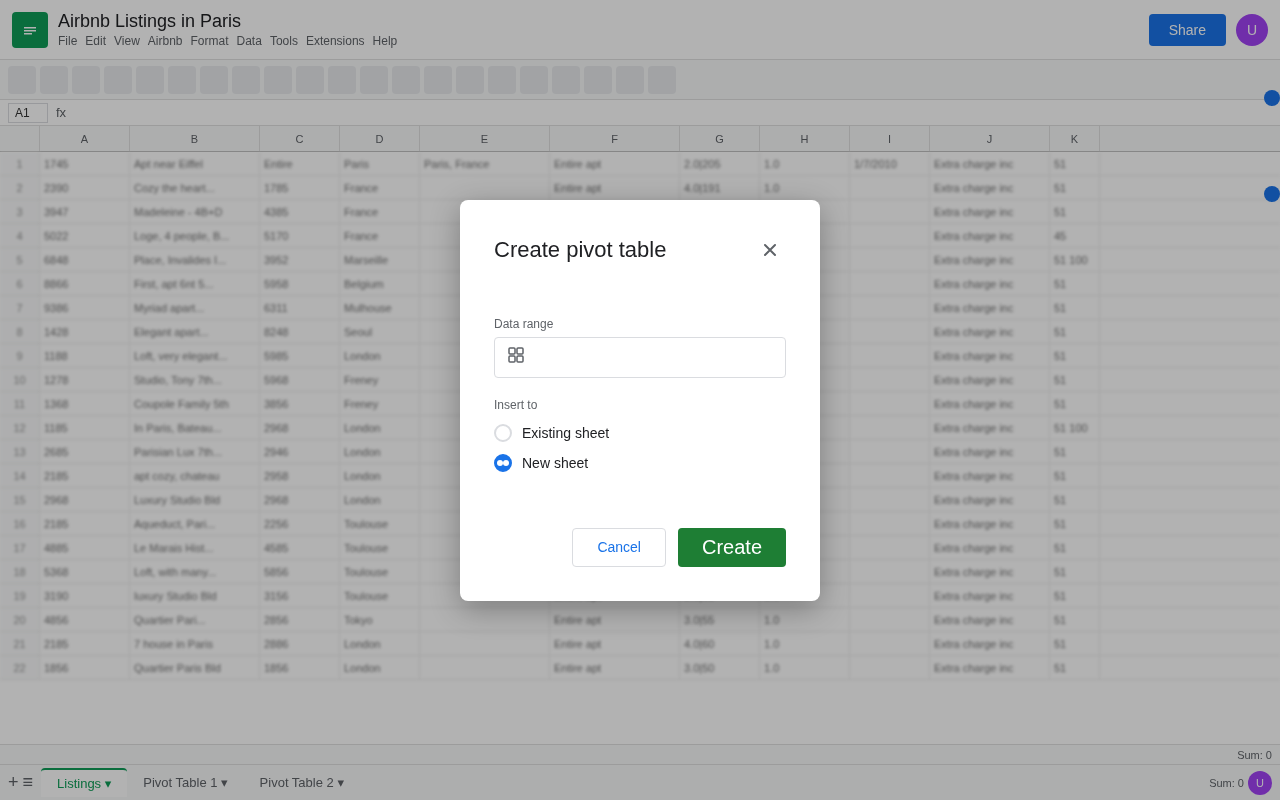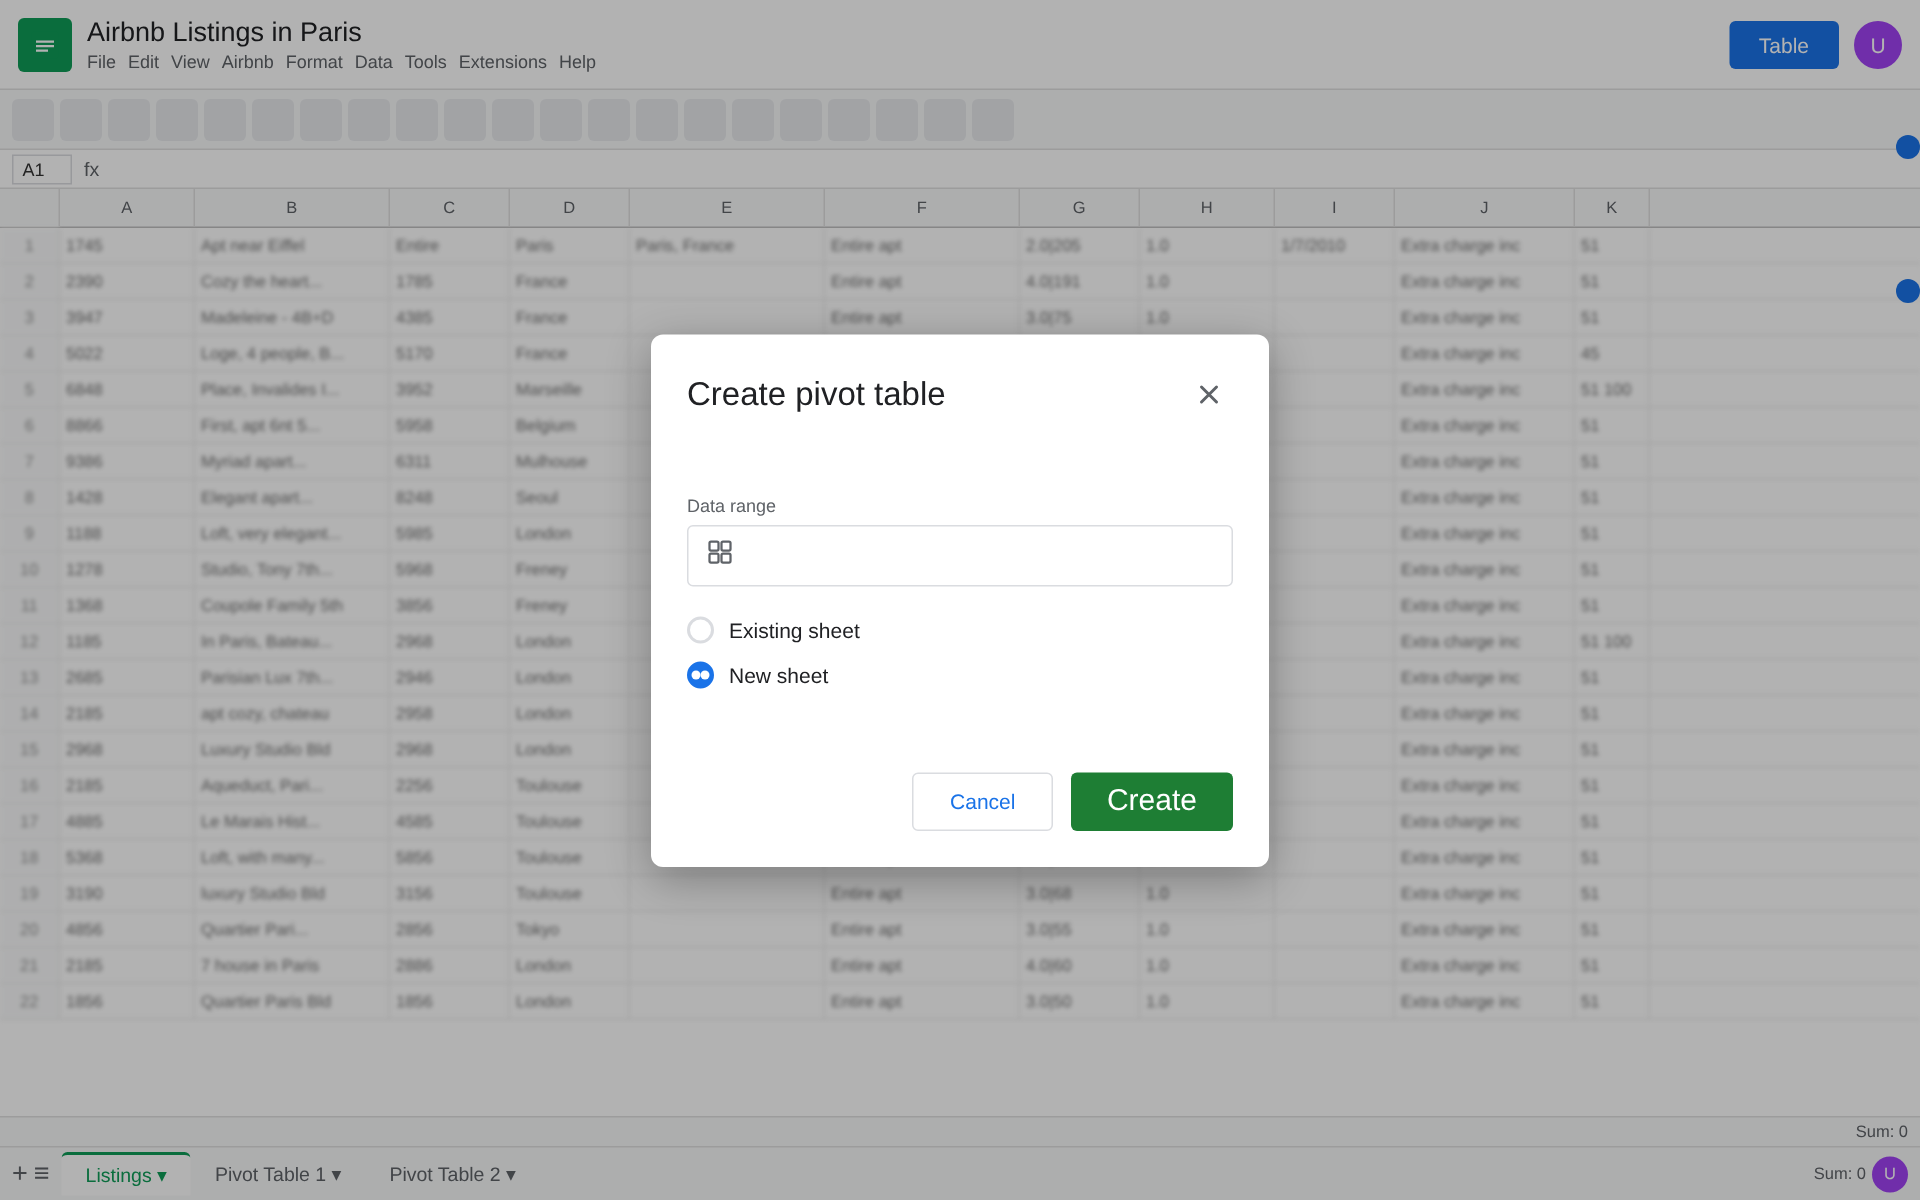--- a/index.html
+++ b/index.html
@@ -201,22 +201,22 @@
       display: flex;
       align-items: center;
       justify-content: center;
     }
 
     
     .dialog {
       background: #fff;
       border-radius: 8px;
       box-shadow: 0 8px 30px rgba(0,0,0,0.3);
-      width: 412px;
-      padding: 0;
+      width: 360px;
+      padding: 10px;
       z-index: 11;
     }
 
     .dialog-header {
       display: flex;
       align-items: center;
       justify-content: space-between;
       padding: 24px 24px 16px;
     }
 
@@ -441,21 +441,21 @@
       <span>Edit</span>
       <span>View</span>
       <span>Airbnb</span>
       <span>Format</span>
       <span>Data</span>
       <span>Tools</span>
       <span>Extensions</span>
       <span>Help</span>
     </div>
   </div>
-  <button class="share-btn">Table</button>
+  <button class="share-btn">Share</button>
   <div class="avatar">U</div>
 </div>
 
 <div class="toolbar">
   <div class="toolbar-item"></div>
   <div class="toolbar-item"></div>
   <div class="toolbar-item"></div>
   <div class="toolbar-item"></div>
   <div class="toolbar-item"></div>
   <div class="toolbar-item"></div>
@@ -851,20 +851,21 @@
         <span class="grid-icon">
           <svg width="18" height="18" viewBox="0 0 18 18" fill="none">
             <rect x="2" y="2" width="6" height="6" rx="1" stroke="#5f6368" stroke-width="1.5"></rect>
             <rect x="10" y="2" width="6" height="6" rx="1" stroke="#5f6368" stroke-width="1.5"></rect>
             <rect x="2" y="10" width="6" height="6" rx="1" stroke="#5f6368" stroke-width="1.5"></rect>
             <rect x="10" y="10" width="6" height="6" rx="1" stroke="#5f6368" stroke-width="1.5"></rect>
           </svg>
         </span>
       </div>
 
+      <div class="insert-to-label">Insert to</div>
 
       <div class="radio-group">
         <label class="radio-item">
           <div class="radio-circle"></div>
           <span class="radio-label">Existing sheet</span>
         </label>
         <label class="radio-item">
           <div class="radio-circle selected">
             <div style="width:6px;height:6px;border-radius:50%;background:white;"></div>
           </div>

